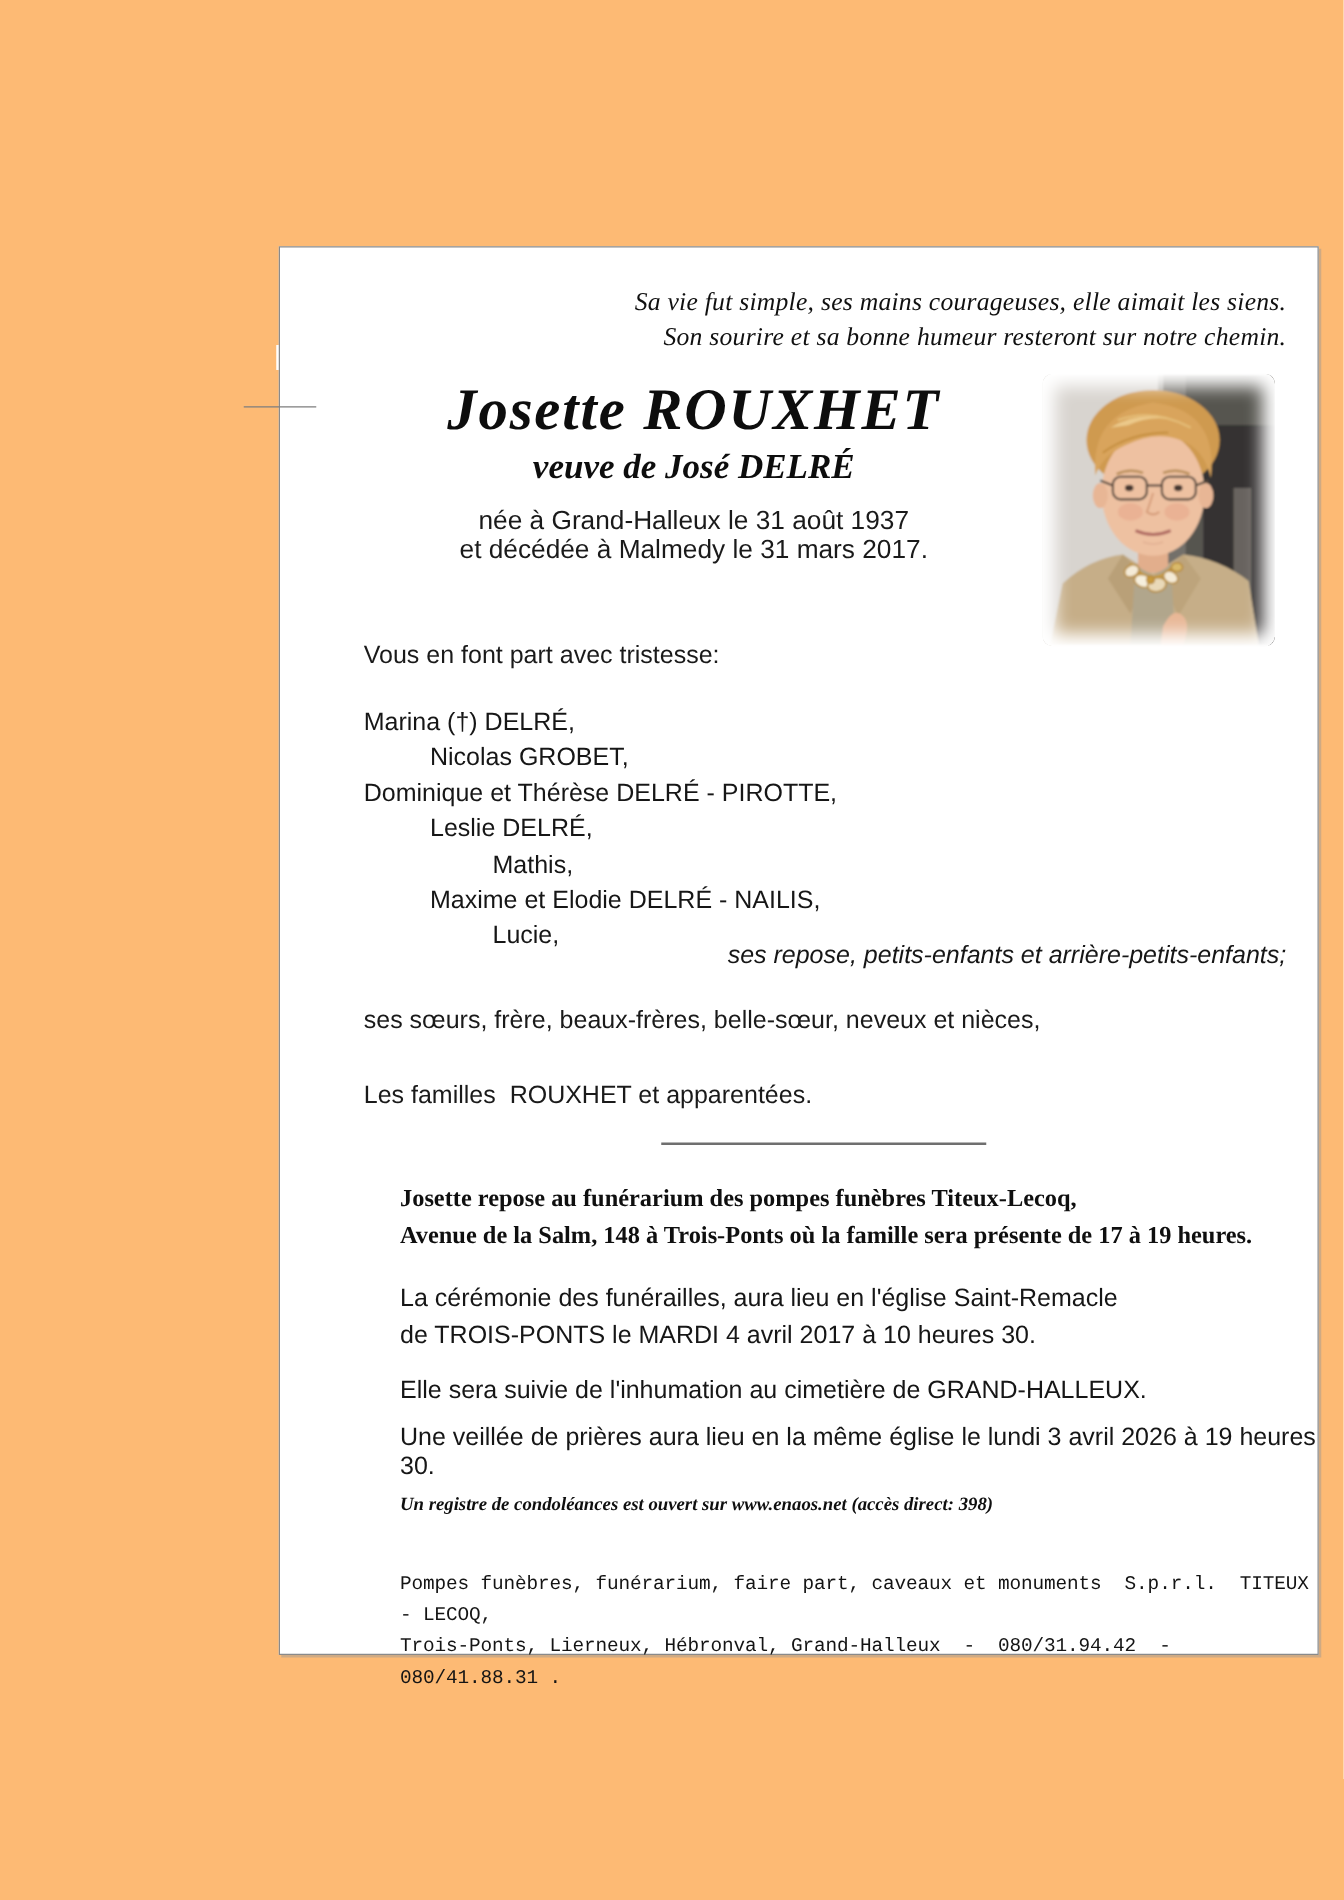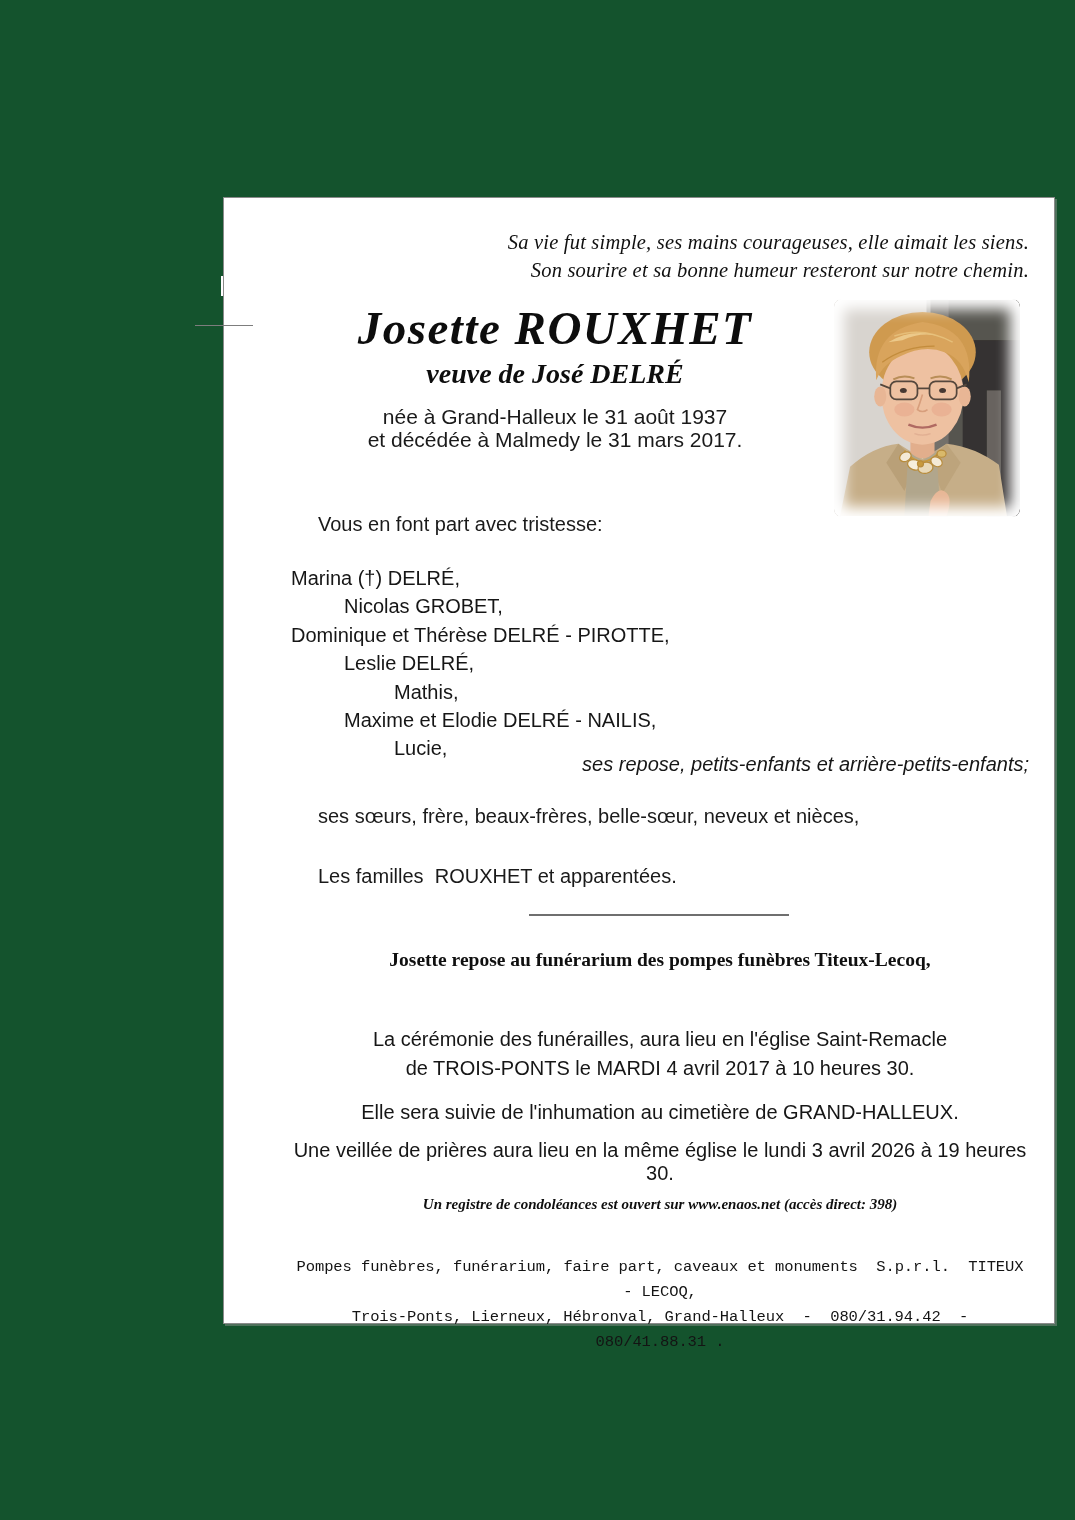--- a/index.html
+++ b/index.html
@@ -1,31 +1,31 @@
 <!DOCTYPE html>
 <html><head>
 <meta charset="utf-8">
 <style>
   html,body{margin:0;padding:0;background:#ffffff;}
   #canvas{
-    position:relative;width:1075px;height:1520px;background:#14532d;
+    position:relative;width:1075px;height:1520px;background:#fdba74;
     font-family:"Liberation Sans",sans-serif;color:#161616;overflow:hidden;
   }
   
   #sheet{
     position:absolute;left:223px;top:197px;width:830px;height:1125px;
     background:#ffffff;border:1px solid #8a8a8a;
     box-shadow:2px 2px 0 rgba(150,150,150,.45);
   }
   
   #border-gap{position:absolute;left:221px;top:276px;width:6px;height:20px;background:#ffffff;}
   #crop-cross{position:absolute;left:195px;top:325px;width:58px;height:1px;background:#7d7d7d;}
 
   .abs{position:absolute;}
-  .ctr{text-align:center;}
+  .ctr{text-align:left;margin-left:29px;}
   .pre{white-space:pre-wrap;}
 
   
   .epitaph{
     right:25px;top:30px;text-align:right;
     font-family:"Liberation Serif",serif;font-style:italic;
     font-size:20.5px;line-height:28px;letter-spacing:.2px;color:#101010;
   }
   
   .title-block{left:67px;top:102px;width:528px;text-align:center;
@@ -36,21 +36,21 @@
   .t-dates{font-family:"Liberation Sans",sans-serif;font-style:normal;font-weight:normal;
     font-size:21px;line-height:22.5px;margin-top:16px;color:#1a1a1a;}
 
   
   .portrait{left:610px;top:101px;width:186px;height:218px;border-radius:8px;overflow:hidden;}
   .portrait svg{display:block;width:100%;height:100%;}
   .portrait .feather{position:absolute;left:0;top:0;right:0;bottom:0;
     box-shadow:inset 0 0 14px 10px #ffffff;border-radius:8px;pointer-events:none;}
 
   
-  .body-line{font-size:20px;line-height:24px;color:#1a1a1a;margin-left:27px;}
+  .body-line{font-size:20px;line-height:24px;color:#1a1a1a;}
   .intro{left:67px;top:314px;}
   .family{left:67px;top:366px;line-height:28.4px;font-size:20px;}
   .ind-0{padding-left:0;}
   .ind-1{padding-left:53px;}
   .ind-2{padding-left:103px;}
   .family-role{right:25px;top:555px;font-style:italic;font-size:20px;}
   .relatives{left:67px;top:606px;}
   .families{left:67px;top:666px;}
 
   .divider{left:305px;top:716px;width:260px;height:0;border-top:2px solid #6f6f6f;}
@@ -181,20 +181,21 @@
     <div class="abs family-role">ses repose, petits-enfants et arrière-petits-enfants;</div>
 
     <div class="abs body-line relatives">ses sœurs, frère, beaux-frères, belle-sœur, neveux et nièces,</div>
 
     <div class="abs body-line families pre">Les familles  ROUXHET et apparentées.</div>
 
     <div class="abs divider"></div>
 
     <div class="abs repose ctr">
       <div>Josette repose au funérarium des pompes funèbres Titeux-Lecoq,</div>
+      <div>Avenue de la Salm, 148 à Trois-Ponts où la famille sera présente de 17 à 19 heures.</div>
     </div>
 
     <div class="abs ceremony ctr">
       <div>La cérémonie des funérailles, aura lieu en l'église Saint-Remacle</div>
       <div>de TROIS-PONTS le MARDI 4 avril 2017 à 10 heures 30.</div>
     </div>
 
     <div class="abs burial ctr">Elle sera suivie de l'inhumation au cimetière de GRAND-HALLEUX.</div>
 
     <div class="abs vigil ctr">Une veillée de prières aura lieu en la même église le lundi 3 avril 2026 à 19 heures 30.</div>

